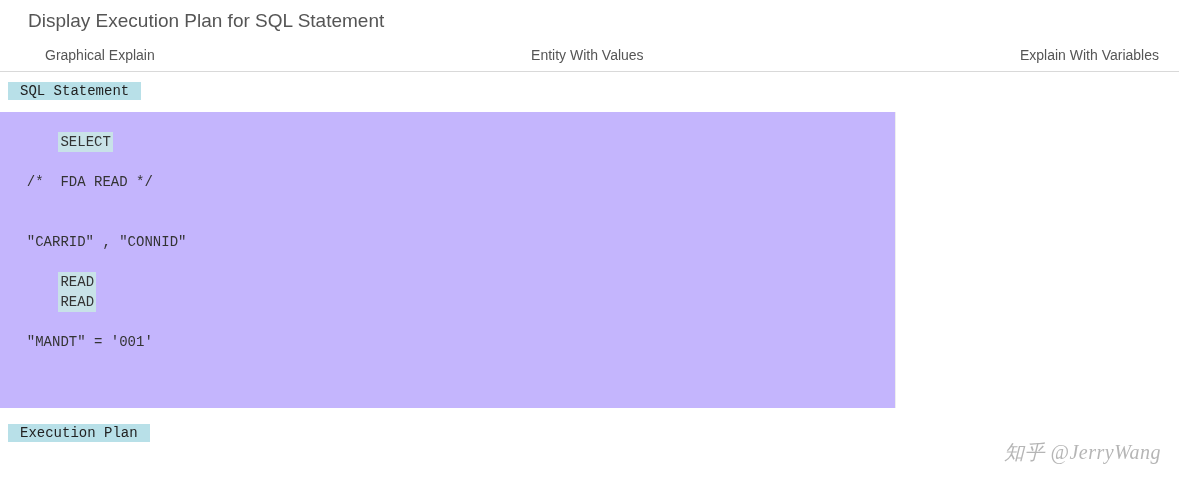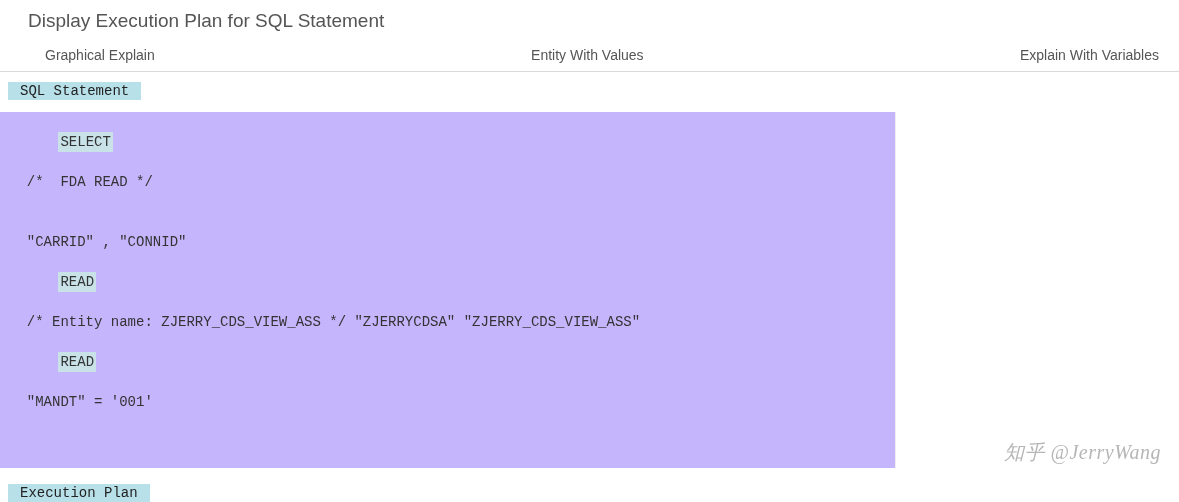--- a/index.html
+++ b/index.html
@@ -93,21 +93,20 @@
 </div>
 
 <div>
   <span class="section-heading">SQL Statement</span>
   <div class="sql-container">
     <div class="sql-block">
       <span class="sql-keyword">SELECT</span>
       <span class="line sql-line-bg">  /*  FDA READ */</span>
       <span class="line sql-line-bg">  "CARRID" , "CONNID"</span>
       <span class="sql-keyword">READ</span>
-      <span class="line sql-line-bg">  /* Entity name: ZJERRY_CDS_VIEW_ASS */ "ZJERRYCDSA" "ZJERRY_CDS_VIEW_ASS"</span>
       <span class="sql-keyword">READ</span>
       <span class="line sql-line-bg">  "MANDT" = '001'</span>
     </div>
   </div>
 </div>
 
 <div class="plan-section">
   <span class="section-heading">Execution Plan</span>
   
 </div>

